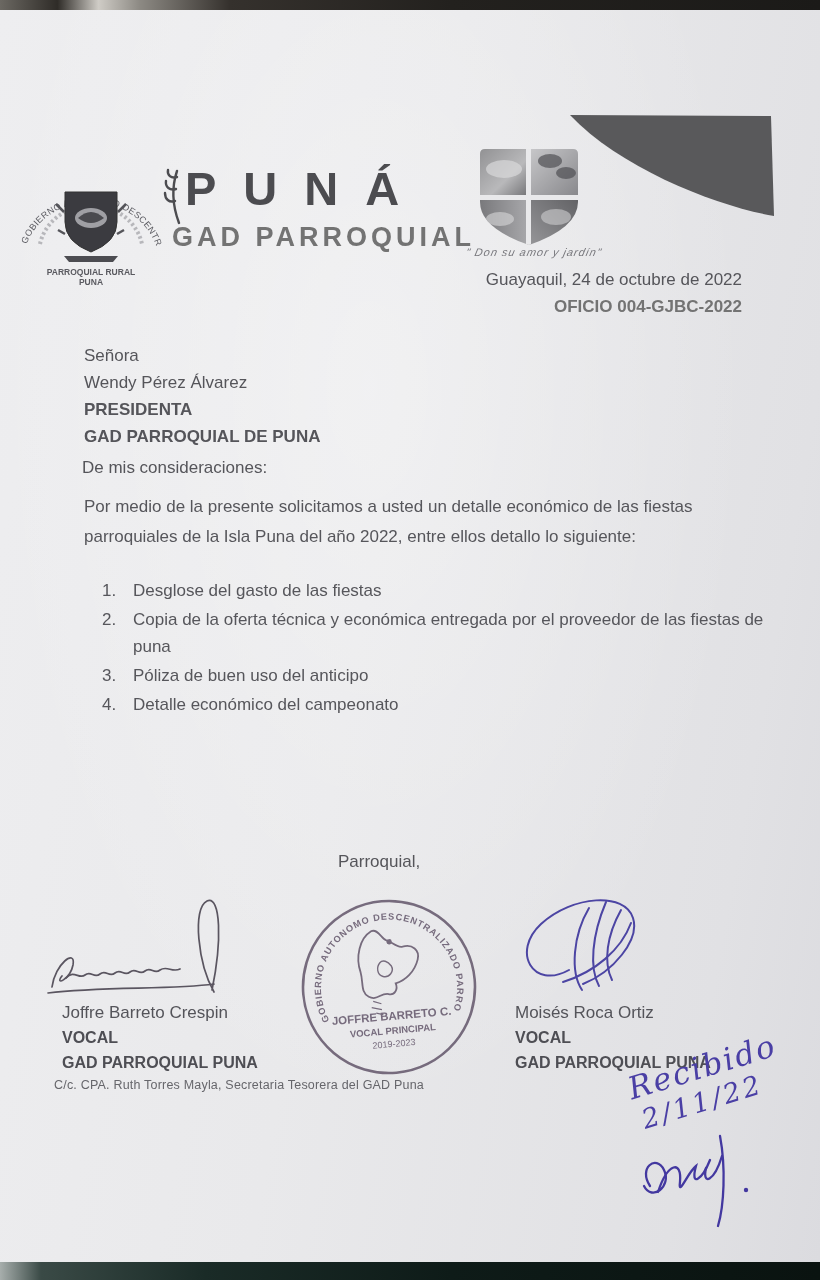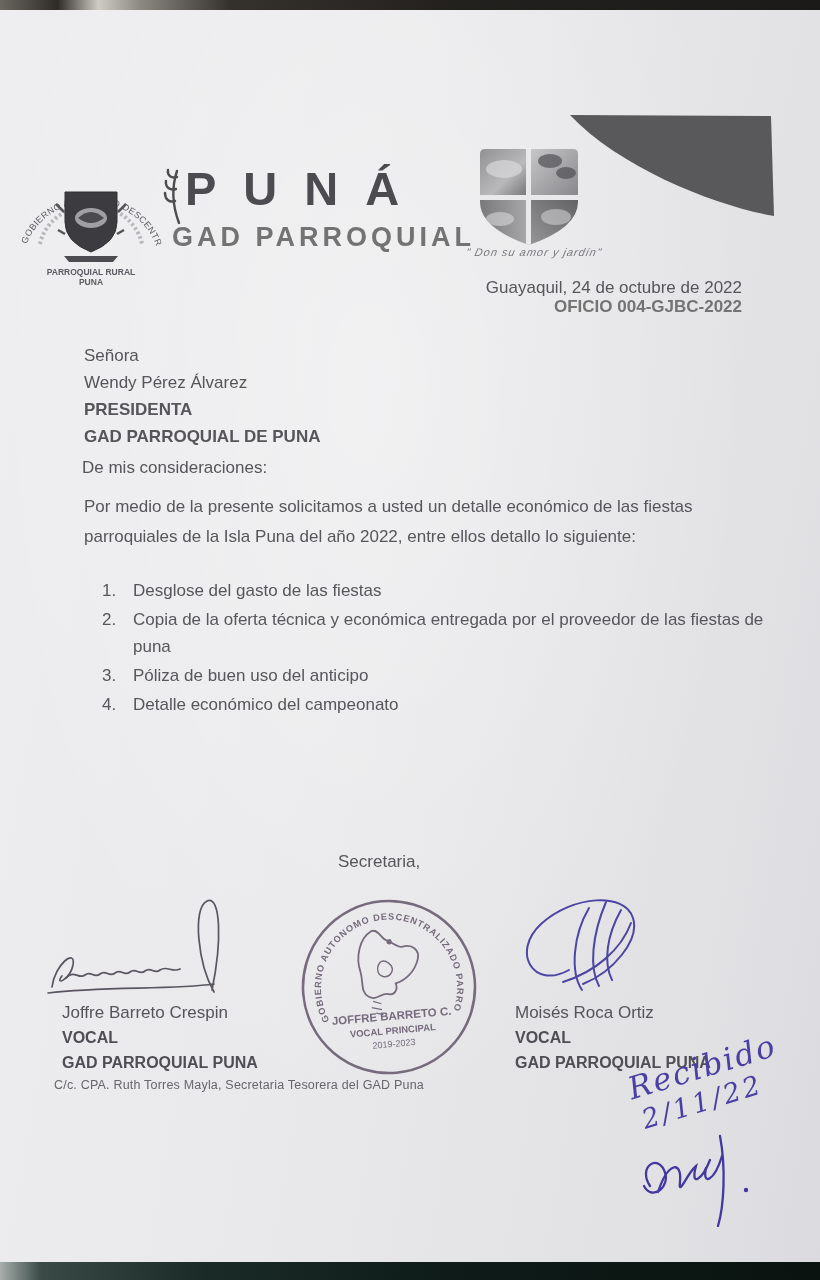--- a/index.html
+++ b/index.html
@@ -21,21 +21,21 @@
   .b{font-weight:bold;}
 
   
   .title-row{left:163px;top:165px;display:flex;align-items:flex-start;}
   .puna-title{font-size:47px;font-weight:bold;color:#4c4c50;letter-spacing:27px;line-height:1;}
   .gad-sub{left:172px;top:222px;font-size:27px;font-weight:bold;color:#737373;letter-spacing:4px;}
   .slogan{left:466px;top:246px;font-size:11px;font-style:italic;color:#77777c;
           transform:skewX(-12deg);letter-spacing:1px;}
 
   
-  .dateline{right:78px;top:278px;font-size:17px;color:#55555a;text-align:center;}
+  .dateline{right:78px;top:270px;font-size:17px;color:#55555a;text-align:center;}
   .oficio{right:78px;top:297px;font-size:17px;font-weight:bold;color:#737373;text-align:right;}
 
   
   .recipient{left:84px;top:342px;font-size:17px;color:#55555a;line-height:27px;}
 
   
   .greeting{left:82px;top:458px;font-size:17px;color:#55555a;}
   .intro{left:84px;top:492px;width:646px;font-size:17px;color:#56565b;line-height:30px;}
   .list{left:102px;top:577px;width:690px;font-size:17px;color:#56565b;}
   .list-item{display:flex;line-height:27px;margin-bottom:2px;}
@@ -166,21 +166,21 @@
     <div class="list-item">
       <span class="num">3.</span>
       <span class="txt">Póliza de buen uso del anticipo</span>
     </div>
     <div class="list-item">
       <span class="num">4.</span>
       <span class="txt">Detalle económico del campeonato</span>
     </div>
   </div>
 
-  <div class="abs vale">Secretaria,</div>
+  <div class="abs vale">Parroquial,</div>
 
   <div class="abs" style="left:42px;top:892px;width:220px;height:112px;">
     <svg width="220" height="112" viewBox="0 0 220 112">
       <g stroke="#5a5560" stroke-width="1.7" fill="none" stroke-linecap="round">
         <path d="M172,100 C156,72 150,16 165,9 C179,3 180,50 170,98"></path>
         <path d="M10,95 C13,72 34,56 31,73 C28,88 12,94 20,84"></path>
         <path d="M24,86 c8,-9 13,2 19,-3 c6,-5 9,4 15,-1 c6,-5 9,4 15,-1 c6,-5 9,4 15,-1 c6,-5 9,4 15,-1 c6,-5 9,4 15,-1 c7,-5 12,3 20,-1"></path>
         <path d="M6,101 C60,94 130,98 172,92"></path>
       </g>
     </svg>

